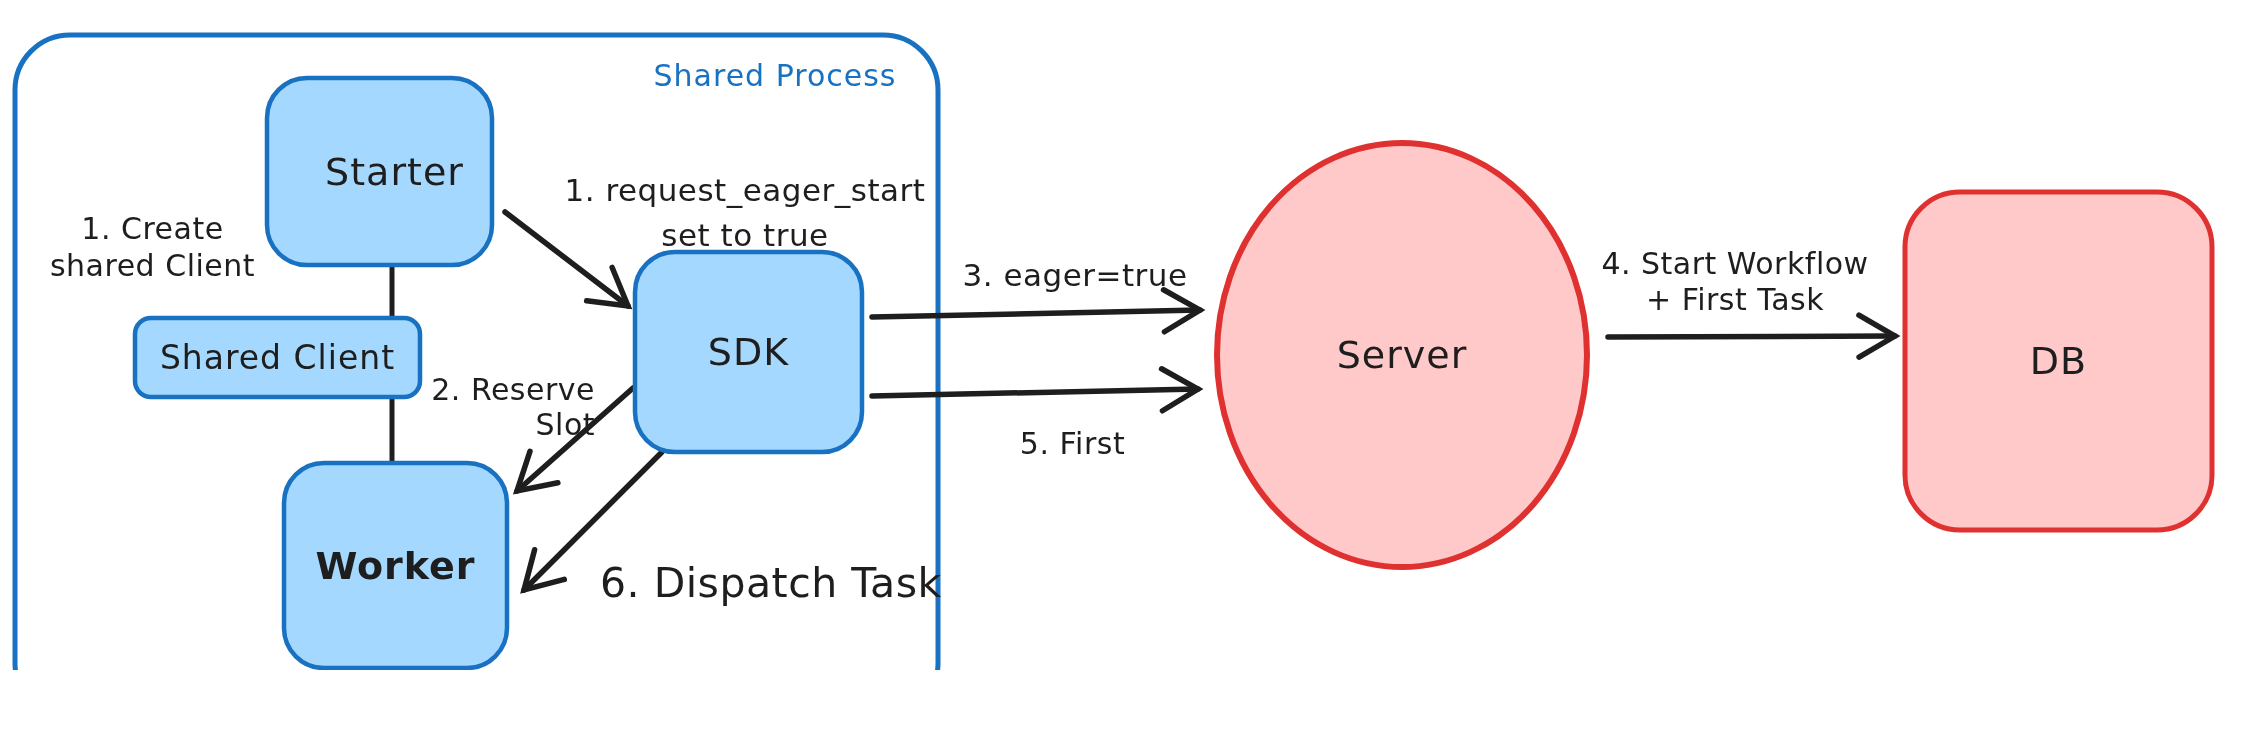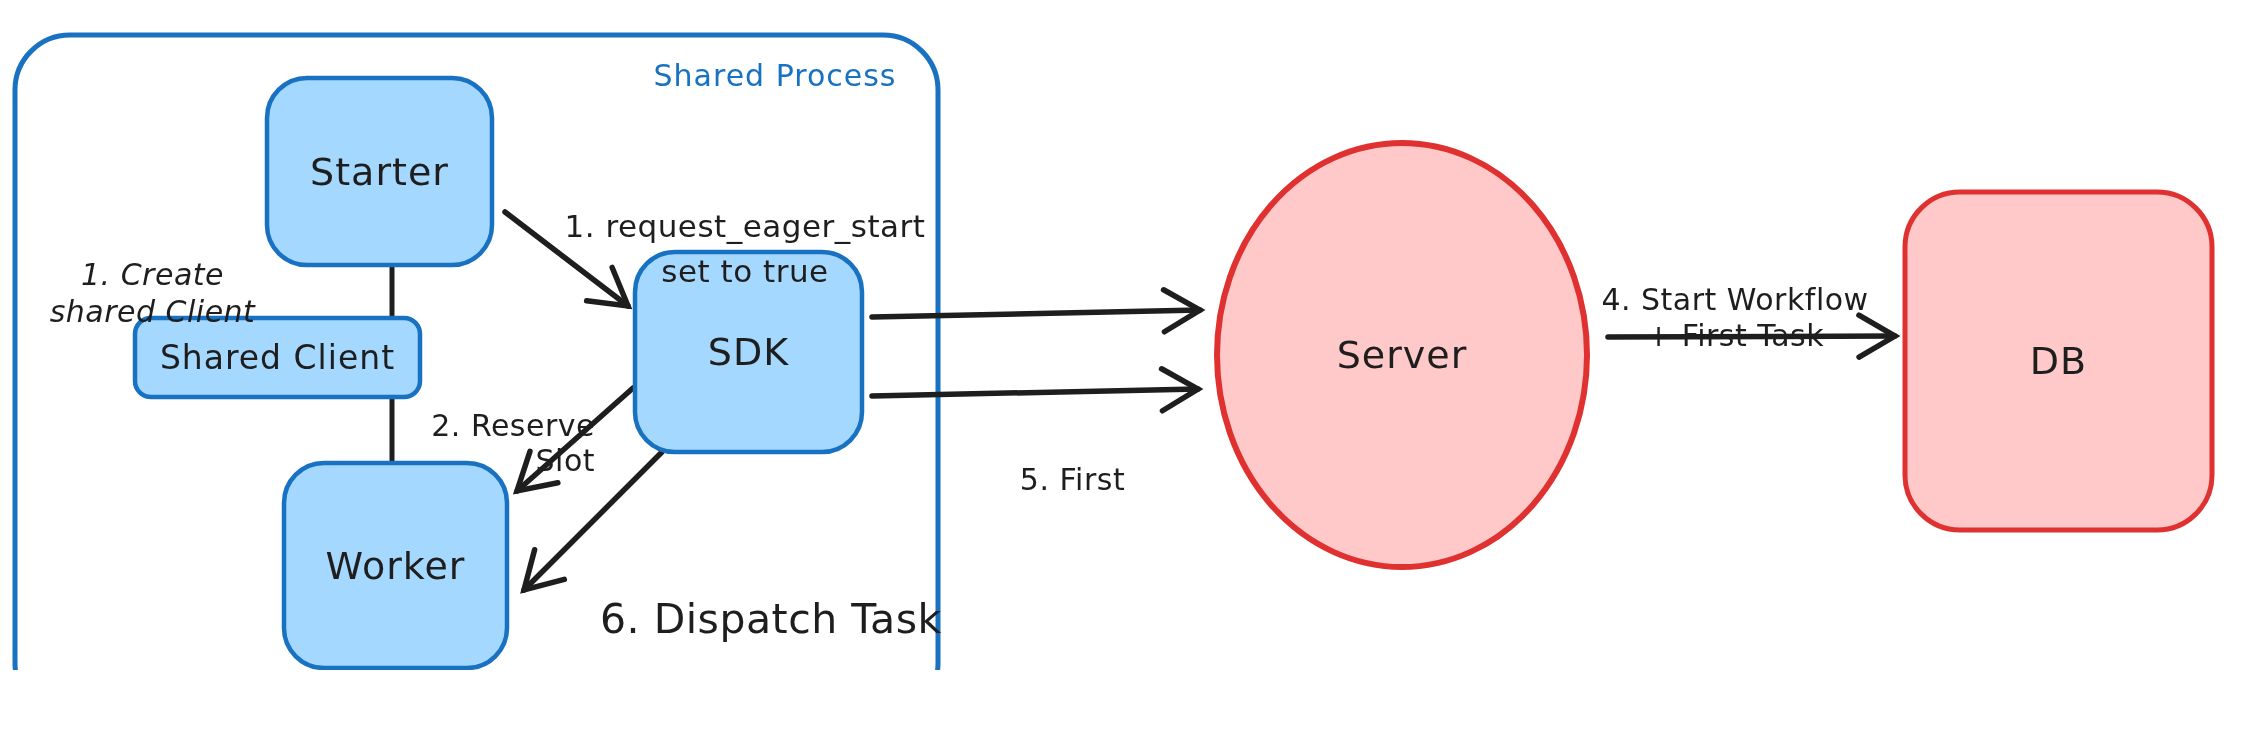--- a/index.html
+++ b/index.html
@@ -28,21 +28,21 @@
     white-space:nowrap;
   }
   .node-label{
     position:absolute;
     display:flex;align-items:center;justify-content:center;
     text-align:center;
     color:var(--ink);
     font-size:38px;
     letter-spacing:1px;
   }
-  .annot{font-size:30px;letter-spacing:0.5px;margin-top:36px;}
+  .annot{font-size:30px;letter-spacing:0.5px;}
   .annot .line{display:block;}
   .container-title{
     position:absolute;
     color:var(--blue-stroke);
     font-size:30px;
     letter-spacing:1px;
     text-align:center;
   }
   
   .blue-node{fill:var(--blue-fill);stroke:var(--blue-stroke);stroke-width:4.5;}
@@ -78,42 +78,43 @@
     <rect x="267" y="78" width="225" height="187" rx="40" ry="40" class="blue-node"></rect>
     <rect x="135" y="318" width="285" height="79" rx="16" ry="16" class="blue-node"></rect>
     <rect x="284" y="463" width="223" height="205" rx="40" ry="40" class="blue-node"></rect>
     <rect x="635" y="252" width="227" height="200" rx="40" ry="40" class="blue-node"></rect>
     <ellipse cx="1402" cy="355" rx="185" ry="212" class="red-node" stroke-width="6"></ellipse>
     <rect x="1905" y="192" width="307" height="338" rx="55" ry="55" class="red-node" stroke-width="5"></rect>
   </svg>
 
   <div class="container-title" style="left:650px;top:58px;width:250px;">Shared Process</div>
 
-  <div class="node-label" style="left:267px;top:78px;width:225px;height:187px;">Starter</div>
+  <div class="node-label" style="left:282px;top:78px;width:225px;height:187px;">Starter</div>
   <div class="node-label" style="left:135px;top:318px;width:285px;height:79px;font-size:33px;">Shared Client</div>
-  <div class="node-label" style="left:284px;top:463px;width:223px;height:205px;">Worker</div>
+  <div class="node-label" style="left:284px;top:463px;width:223px;height:205px;font-weight:bold;">Worker</div>
   <div class="node-label" style="left:635px;top:252px;width:227px;height:200px;">SDK</div>
   <div class="node-label" style="left:1905px;top:192px;width:307px;height:338px;">DB</div>
   <div class="node-label" style="left:1217px;top:249px;width:370px;height:212px;">Server</div>
 
-  <div class="label annot" style="left:30px;top:221px;width:245px;line-height:1.23;font-style:italic;">
+  <div class="label annot" style="left:30px;top:211px;width:245px;line-height:1.23;">
     <span class="line">1. Create</span>
     <span class="line">shared Client</span>
   </div>
 
   <div class="label annot" style="left:545px;top:168px;width:400px;font-size:31px;line-height:1.45;">
     <span class="line">1. request_eager_start</span>
     <span class="line">set to true</span>
   </div>
 
   <div class="label annot" style="left:420px;top:373px;width:175px;line-height:1.15;text-align:right;">
     <span class="line">2. Reserve</span>
     <span class="line">Slot</span>
   </div>
 
+  <div class="label annot" style="left:950px;top:256px;width:250px;font-size:31px;">3. eager=true</div>
 
   <div class="label annot" style="left:1570px;top:246px;width:330px;line-height:1.2;">
     <span class="line">4. Start Workflow</span>
     <span class="line">+ First Task</span>
   </div>
 
   <div class="label annot" style="left:930px;top:426px;width:285px;line-height:1.2;">
     <span class="line">5. First</span>
   </div>
 

